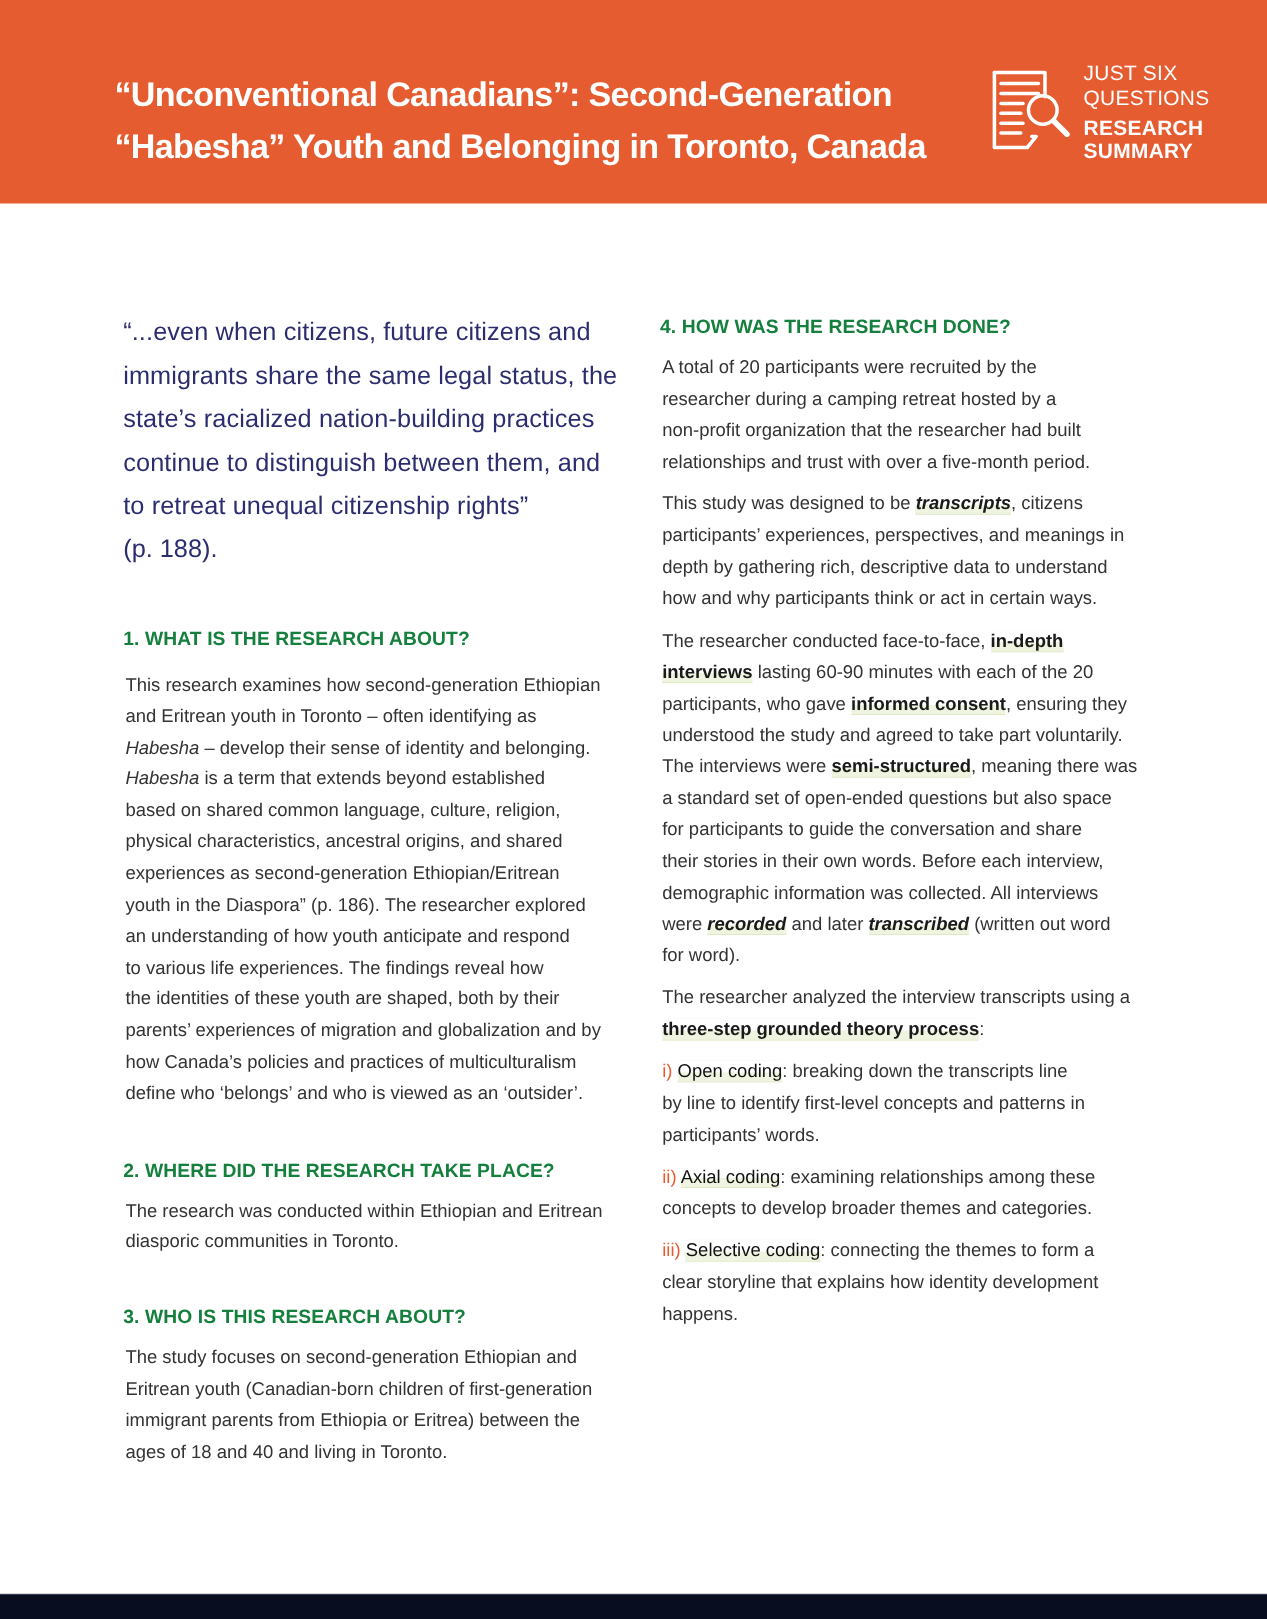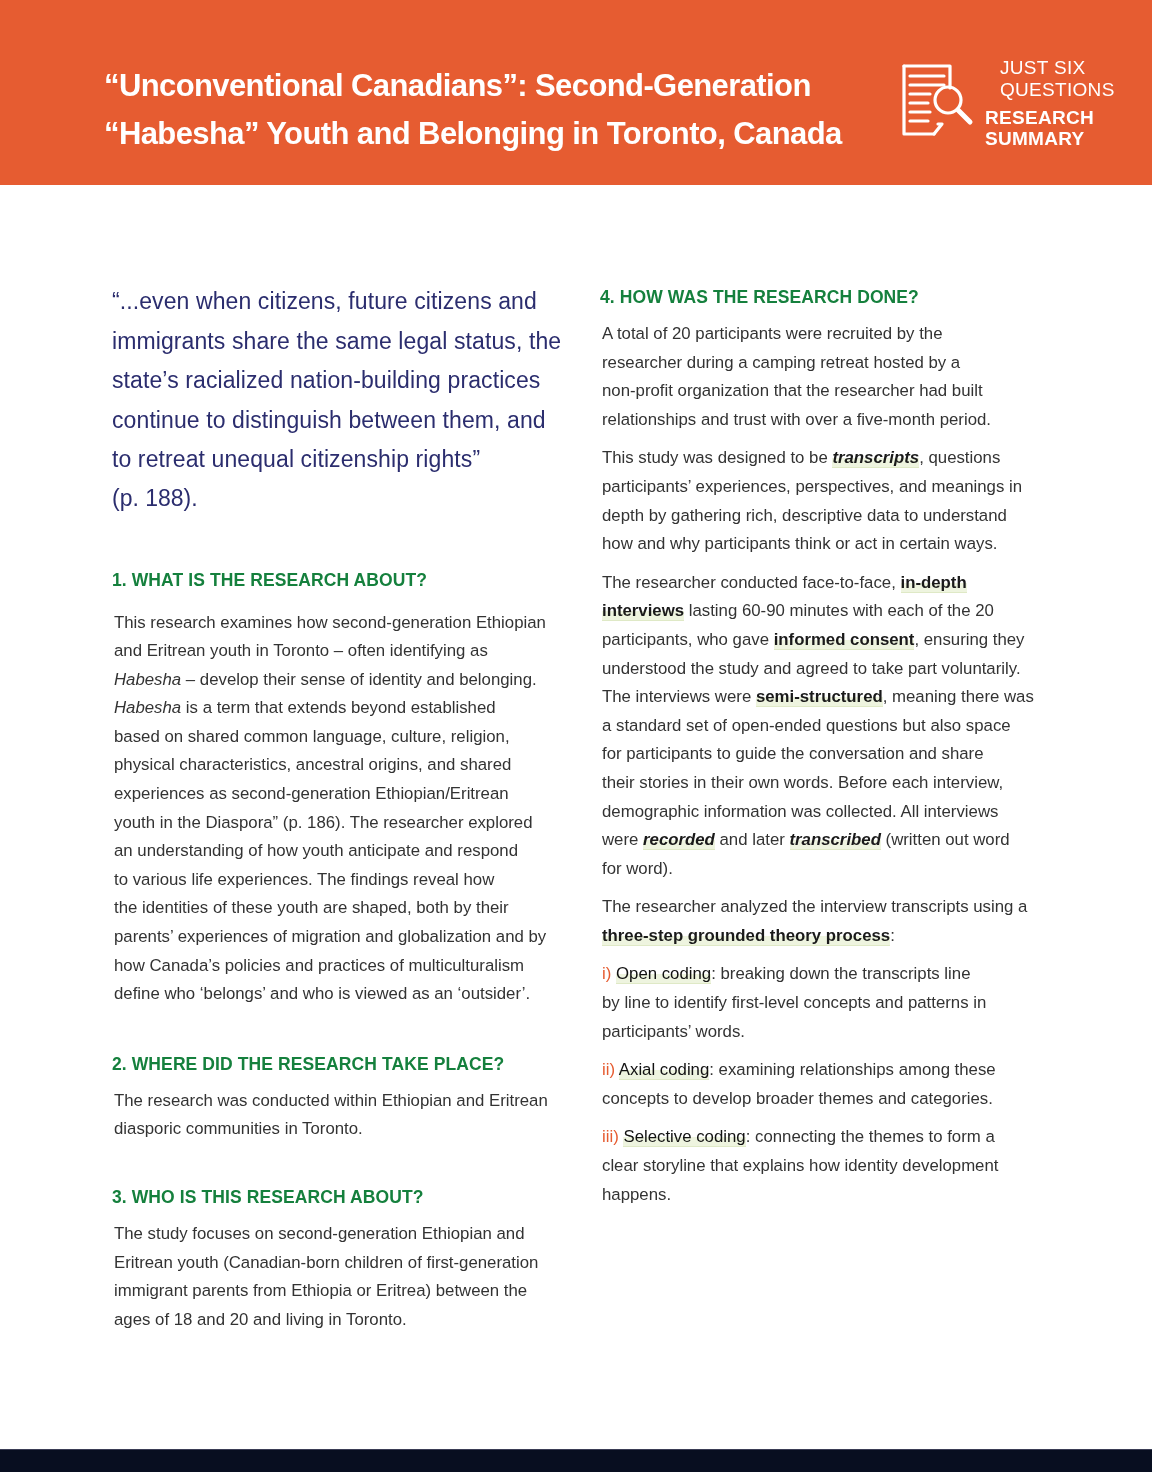--- a/index.html
+++ b/index.html
@@ -17,21 +17,21 @@
     position: absolute; left: 104px; top: 62px; width: 760px;
     color: #ffffff; font-weight: bold; font-size: 31px; line-height: 48px;
     letter-spacing: -0.6px;
   }
   .title div { white-space: nowrap; }
   .badge-icon { position: absolute; left: 898px; top: 62px; width: 80px; height: 78px; }
   .badge-text {
     position: absolute; left: 985px; top: 57px; color: #ffffff;
     font-size: 19px; line-height: 22px; letter-spacing: 0.3px;
   }
-  .badge-text .light { font-weight: normal; margin-left: 15px; }
+  .badge-text .light { font-weight: normal; }
   .badge-text .bold { font-weight: bold; font-size: 19px; line-height: 21px; }
   .badge-text .gap { height: 6px; }
 
   .col-left { position: absolute; left: 112px; top: 282px; width: 450px; }
   .col-right { position: absolute; left: 600px; top: 285px; width: 440px; }
 
   .pull-quote {
     color: #2b2d6e; font-size: 23px; line-height: 39.5px;
     margin: 0; letter-spacing: 0.1px;
   }
@@ -127,38 +127,38 @@
     <p class="body">diasporic communities in Toronto.</p>
   </div>
 
   <div style="height:40px"></div>
   <h2 class="section-title">3. WHO IS THIS RESEARCH ABOUT?</h2>
   <div style="height:10px"></div>
   <div>
     <p class="body">The study focuses on second-generation Ethiopian and</p>
     <p class="body">Eritrean youth (Canadian-born children of first-generation</p>
     <p class="body">immigrant parents from Ethiopia or Eritrea) between the</p>
-    <p class="body">ages of 18 and 20 and living in Toronto.</p>
+    <p class="body">ages of 18 and 40 and living in Toronto.</p>
   </div>
 </div>
 
 <div class="col-right">
   <h2 class="section-title">4. HOW WAS THE RESEARCH DONE?</h2>
   <div style="height:10px"></div>
 
   <div>
     <p class="body">A total of 20 participants were recruited by the</p>
     <p class="body">researcher during a camping retreat hosted by a</p>
     <p class="body">non-profit organization that the researcher had built</p>
     <p class="body">relationships and trust with over a five-month period.</p>
   </div>
   <div style="height:8px"></div>
 
   <div>
-    <p class="body"><span>This study was designed to be </span><em class="term">transcripts</em><span>, questions</span></p>
+    <p class="body"><span>This study was designed to be </span><em class="term">transcripts</em><span>, citizens</span></p>
     <p class="body">participants’ experiences, perspectives, and meanings in</p>
     <p class="body">depth by gathering rich, descriptive data to understand</p>
     <p class="body">how and why participants think or act in certain ways.</p>
   </div>
   <div style="height:8px"></div>
 
   <div>
     <p class="body"><span>The researcher conducted face-to-face, </span><span class="term">in-depth</span></p>
     <p class="body"><span class="term">interviews</span><span> lasting 60-90 minutes with each of the 20</span></p>
     <p class="body"><span>participants, who gave </span><span class="term">informed consent</span><span>, ensuring they</span></p>

